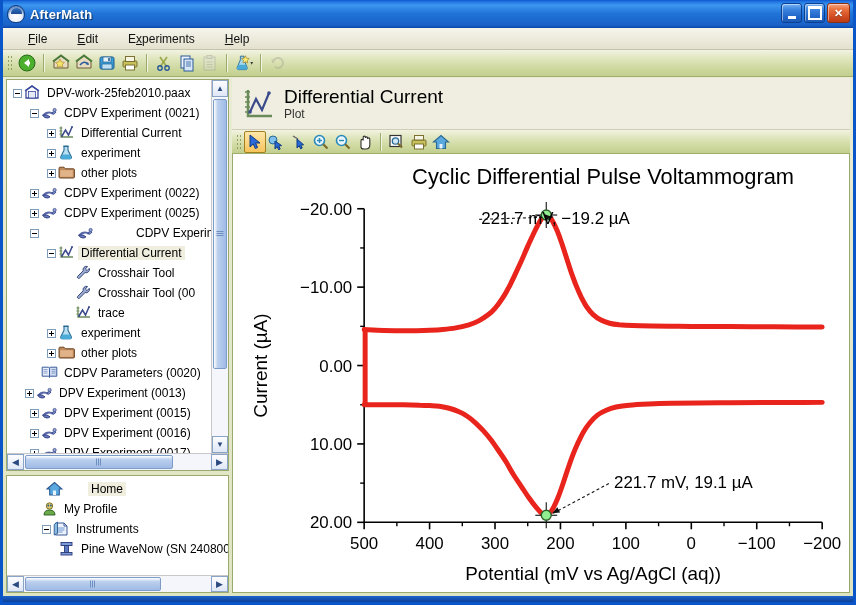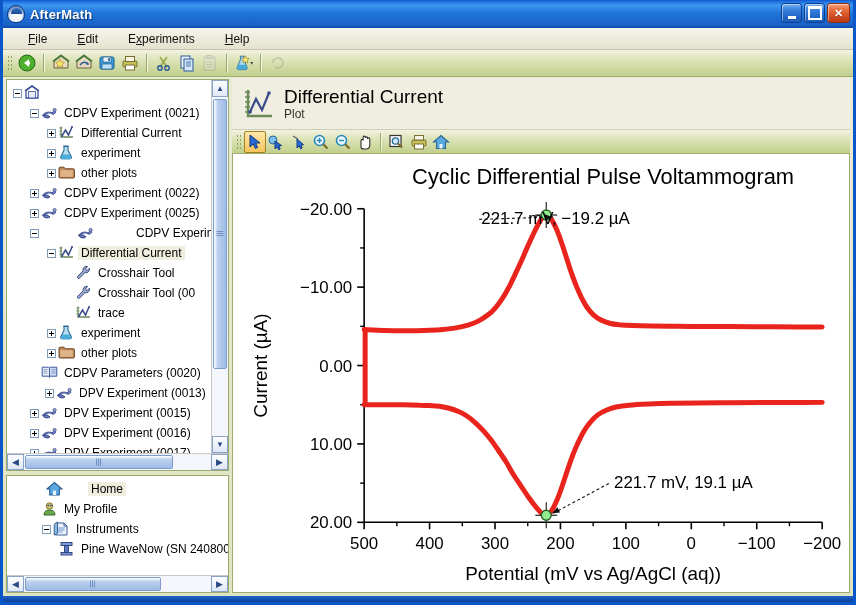--- a/index.html
+++ b/index.html
@@ -251,20 +251,21 @@
       <div class="treepanel">
         <div class="treearea">
           <div class="treelist" id="tree-list">
               <div class="row" style="padding-left: 6px;">
                 <span class="exp"></span>
                 <span class="ic"><svg width="16" height="15" viewBox="0 0 16 15">
                     <path d="M2 13V5.5L8 1.2l6 4.3V13z" fill="#fff" stroke="#3a4a9a" stroke-width="1.3"></path>
                     <path d="M1 5.8 L8 .8 L15 5.8" fill="none" stroke="#3a4a9a" stroke-width="1.3"></path>
                     <rect x="4.5" y="6.5" width="7" height="6.5" fill="#e6ecfa" stroke="#3a4a9a" stroke-width=".8"></rect>
                   </svg></span>
+                <span class="lbl">DPV-work-25feb2010.paax</span>
               </div>
               <div class="row" style="padding-left: 23px;">
                 <span class="exp"></span>
                 <span class="ic"><svg width="17" height="15" viewBox="0 0 17 15">
                     <path d="M2.5 10.5 q2-3 5.5-3 q2.5 0 4 1.5" fill="none" stroke="#5a6aa8" stroke-width="2.2"></path>
                     <path d="M11 7.5 q2.5-1.5 4-0.5 q-1 2-3 2.3z" fill="#8a9ad0" stroke="#3a4a8a" stroke-width=".9"></path>
                     <path d="M1.5 10 q1.5 3 4.5 3 q2 0 3-1.2 L6 10z" fill="#6a7ac0" stroke="#2a3a7a" stroke-width=".9"></path>
                     <circle cx="13.6" cy="5" r="1.6" fill="#9aaad8" stroke="#3a4a8a" stroke-width=".8"></circle>
                   </svg></span>
                 <span class="lbl">CDPV Experiment (0021)</span>
@@ -382,21 +383,21 @@
               </div>
               <div class="row" style="padding-left: 23px;">
                 <span class="expspacer"></span>
                 <span class="ic"><svg width="17" height="14" viewBox="0 0 17 14">
                     <path d="M1.2 2.2h6.2c.6 0 1.1.5 1.1 1.1v9c0-.6-.5-1.1-1.1-1.1H1.2z" fill="#e8eefa" stroke="#3a5a9a" stroke-width="1"></path>
                     <path d="M15.8 2.2H9.6c-.6 0-1.1.5-1.1 1.1v9c0-.6.5-1.1 1.1-1.1h6.2z" fill="#cfdcf2" stroke="#3a5a9a" stroke-width="1"></path>
                     <path d="M2.5 4.5h4M2.5 6.3h4M2.5 8.1h4M10.6 4.5h4M10.6 6.3h4M10.6 8.1h4" stroke="#6a86b8" stroke-width=".7"></path>
                   </svg></span>
                 <span class="lbl">CDPV Parameters (0020)</span>
               </div>
-              <div class="row" style="padding-left: 38px;">
+              <div class="row" style="padding-left: 18px;">
                 <span class="exp plus"></span>
                 <span class="ic"><svg width="17" height="15" viewBox="0 0 17 15">
                     <path d="M2.5 10.5 q2-3 5.5-3 q2.5 0 4 1.5" fill="none" stroke="#5a6aa8" stroke-width="2.2"></path>
                     <path d="M11 7.5 q2.5-1.5 4-0.5 q-1 2-3 2.3z" fill="#8a9ad0" stroke="#3a4a8a" stroke-width=".9"></path>
                     <path d="M1.5 10 q1.5 3 4.5 3 q2 0 3-1.2 L6 10z" fill="#6a7ac0" stroke="#2a3a7a" stroke-width=".9"></path>
                     <circle cx="13.6" cy="5" r="1.6" fill="#9aaad8" stroke="#3a4a8a" stroke-width=".8"></circle>
                   </svg></span>
                 <span class="lbl">DPV Experiment (0013)</span>
               </div>
               <div class="row" style="padding-left: 23px;">

